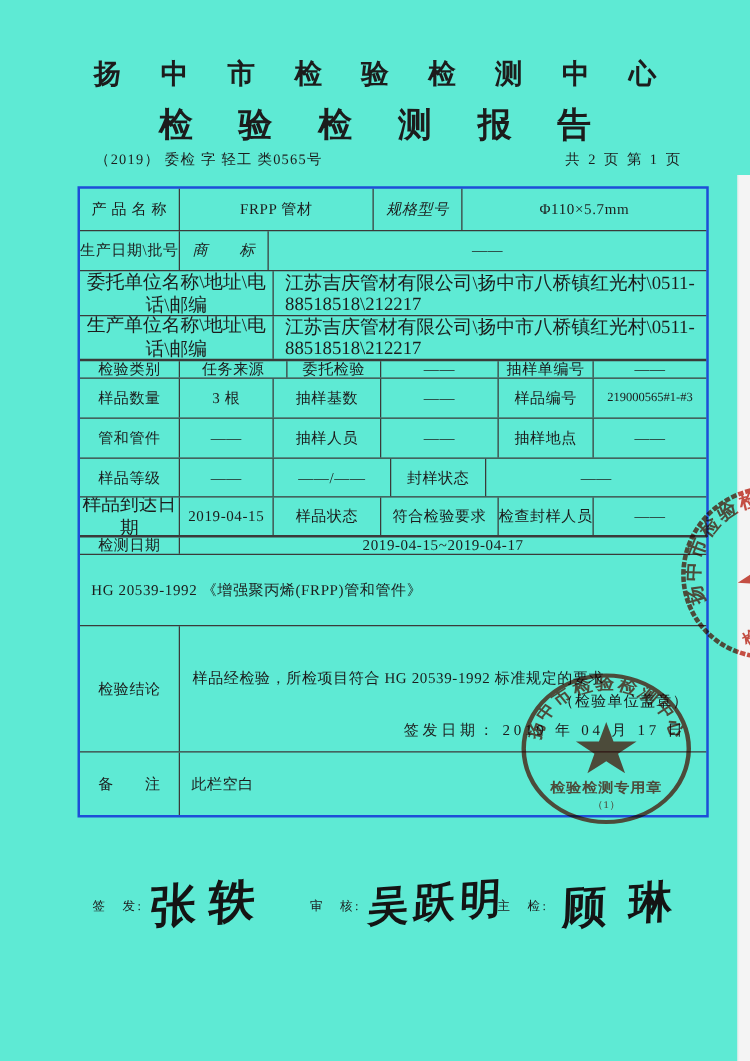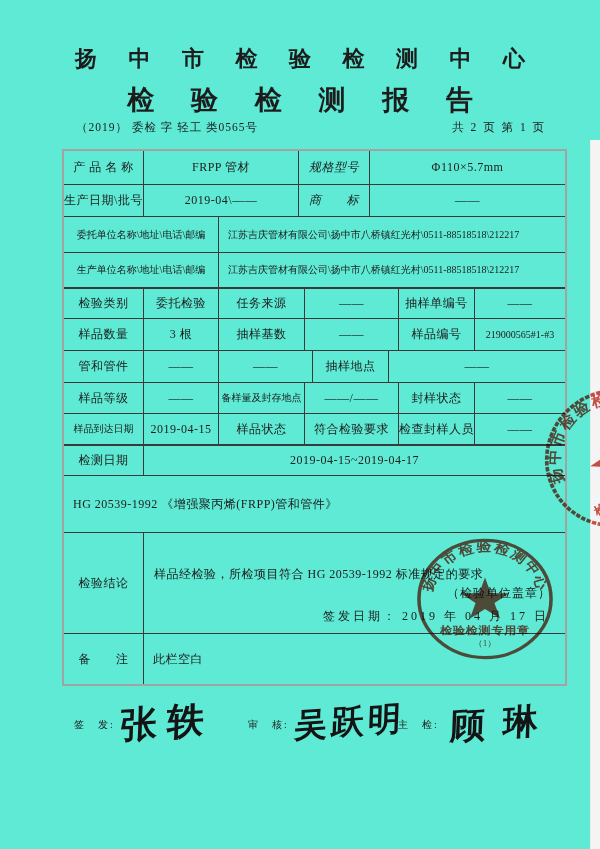--- a/index.html
+++ b/index.html
@@ -9,33 +9,33 @@
   .page-edge { position:absolute; right:0; top:140px; width:10px; height:709px; background:#f4f4f4; border-left:1px solid #ececec; }
 
   .org-title { position:absolute; top:44px; left:0; width:100%; text-align:center;
                font-size:22px; font-weight:bold; letter-spacing:13px; text-indent:13px; }
   .report-title { position:absolute; top:82px; left:0; width:100%; text-align:center;
                   font-size:27px; font-weight:bold; letter-spacing:15px; text-indent:15px; }
   .subline { position:absolute; top:120px; left:0; width:100%; font-size:11.5px; }
   .report-no { position:absolute; left:76px; top:0; letter-spacing:1px; }
   .page-info { position:absolute; right:54px; top:0; letter-spacing:2px; }
 
-  .report-table { position:absolute; left:62px; top:149px; width:505px; border:2px solid #a3a3a3; background:transparent; }
+  .report-table { position:absolute; left:62px; top:149px; width:505px; border:2px solid #1d4ed8; background:transparent; }
   .trow { display:flex; border-bottom:1px solid #3a3a3a; }
   .trow:last-child { border-bottom:none; }
   .trow.thick { border-bottom-width:2px; }
   .cell { border-right:1px solid #3a3a3a; display:flex; align-items:center; justify-content:center;
           font-size:12px; letter-spacing:0.5px; overflow:hidden; text-align:center; }
   .cell:last-child { border-right:none; }
   .left { justify-content:flex-start; text-align:left; padding-left:9px; }
   .fs10 { font-size:10px; letter-spacing:0; }
-  .fs11 { font-size:10px; letter-spacing:0; }
+  .fs11 { font-size:15px; letter-spacing:0; }
   .w80{width:80px;} .w155{width:155px;} .w71{width:71px;font-style:italic;} .w75{width:75px;}
   .w86{width:86px;} .w94{width:94px;} .w76{width:76px;} .cflex{flex:1;}
-  .h34{height:34px;} .h32{height:32px;} .h36{height:36px;} .h30{height:30px;}
+  .h34{height:34px;} .h32{height:32px;} .h36{height:36px;} .h30{height:14px;}
   .h31{height:31px;} .h57{height:57px;} .h101{height:101px;} .h50{height:50px;}
 
   .conclusion-cell { position:relative; display:block; }
   .conclusion-text { position:absolute; top:1px; left:10px; font-size:12px; letter-spacing:0.5px;margin-top:32px; }
   .seal-note { position:absolute; top:52px; right:14px; font-size:12px; letter-spacing:1px; }
   .issue-line { position:absolute; bottom:8px; right:16px; font-size:12px; letter-spacing:1px; }
   .issue-line span { letter-spacing:3px; }
 
   .sign-row { position:absolute; left:62px; top:696px; width:505px; height:70px; }
   .sig-label { position:absolute; font-size:10px; letter-spacing:2px; top:22px; }
@@ -62,65 +62,64 @@
 
     <div class="trow h34">
       <div class="cell w80">产 品 名 称</div>
       <div class="cell w155">FRPP 管材</div>
       <div class="cell w71">规格型号</div>
       <div class="cell cflex">Φ110×5.7mm</div>
     </div>
 
     <div class="trow h32">
       <div class="cell w80">生产日期\批号</div>
-      <div class="cell w155">2019-04\——</div>
       <div class="cell w71">商　　标</div>
       <div class="cell cflex">——</div>
     </div>
 
     <div class="trow h36">
       <div class="cell w155 fs11">委托单位名称\地址\电话\邮编</div>
       <div class="cell cflex left fs11">江苏吉庆管材有限公司\扬中市八桥镇红光村\0511-88518518\212217</div>
     </div>
 
     <div class="trow h36 thick">
       <div class="cell w155 fs11">生产单位名称\地址\电话\邮编</div>
       <div class="cell cflex left fs11">江苏吉庆管材有限公司\扬中市八桥镇红光村\0511-88518518\212217</div>
     </div>
 
     <div class="trow h30">
       <div class="cell w80">检验类别</div>
+      <div class="cell w86">任务来源</div>
       <div class="cell w75">委托检验</div>
-      <div class="cell w86">任务来源</div>
       <div class="cell w94">——</div>
       <div class="cell w76">抽样单编号</div>
       <div class="cell cflex">——</div>
     </div>
 
     <div class="trow h32">
       <div class="cell w80">样品数量</div>
       <div class="cell w75">3 根</div>
       <div class="cell w86">抽样基数</div>
       <div class="cell w94">——</div>
       <div class="cell w76">样品编号</div>
       <div class="cell cflex fs10">219000565#1-#3</div>
     </div>
 
     <div class="trow h32">
       <div class="cell w80">管和管件</div>
       <div class="cell w75">——</div>
+      <div class="cell w86">抽样人员</div>
       <div class="cell w94">——</div>
       <div class="cell w76">抽样地点</div>
       <div class="cell cflex">——</div>
     </div>
 
     <div class="trow h31">
       <div class="cell w80">样品等级</div>
       <div class="cell w75">——</div>
-      <div class="cell w86 fs10">备样量及封存地点</div>
       <div class="cell w94">——/——</div>
       <div class="cell w76">封样状态</div>
       <div class="cell cflex">——</div>
     </div>
 
     <div class="trow h32 thick">
       <div class="cell w80 fs11">样品到达日期</div>
       <div class="cell w75">2019-04-15</div>
       <div class="cell w86">样品状态</div>
       <div class="cell w94">符合检验要求</div>

